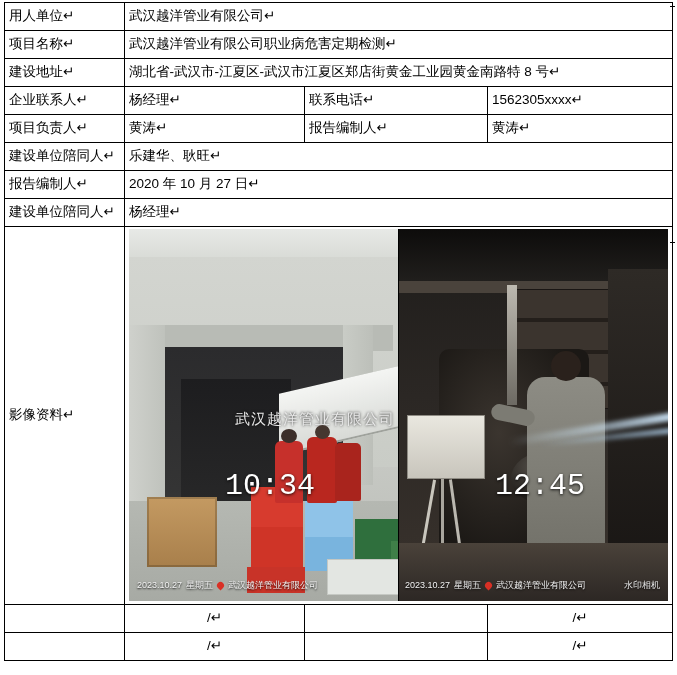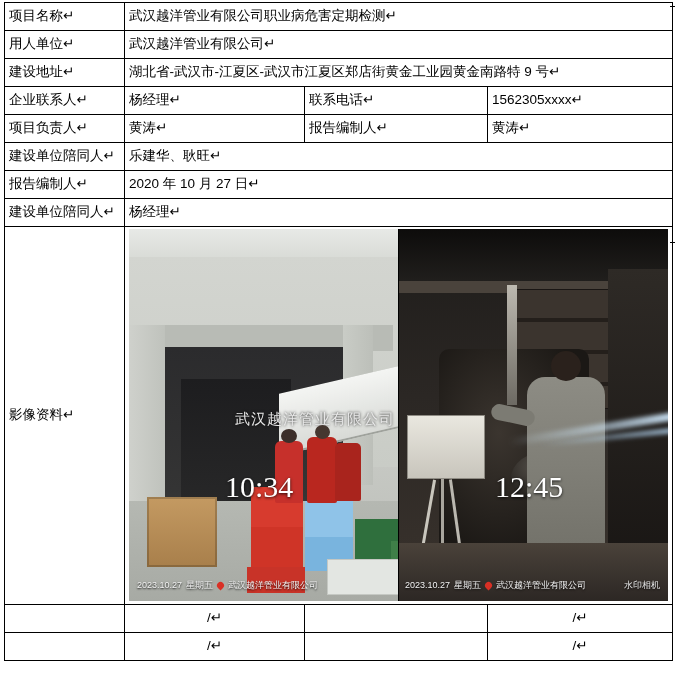--- a/index.html
+++ b/index.html
@@ -222,21 +222,21 @@
   .p2 .floor2 {
     position:absolute; left:0; bottom:0; width:100%; height:58px;
     background: linear-gradient(#4a423a,#2c2724);
   }
 
   
   .ts-big {
     position: absolute;
     color: #ffffff;
     font-size: 30px;
-    font-family: Liberation Serif, serif;
+    font-family: Liberation Mono, monospace;
     font-weight: 400;
     text-shadow: 0 1px 3px rgba(0,0,0,.85);
     letter-spacing: 0;
   }
   .p1 .ts-big { left: 96px; bottom: 96px; }
   .p2 .ts-big { left: 96px; bottom: 96px; }
   .ts-line {
     position: absolute;
     left: 8px;
     bottom: 10px;
@@ -294,30 +294,30 @@
 <div class="page">
   <table class="doc">
     <colgroup>
       <col style="width:120px">
       <col style="width:180px">
       <col style="width:183px">
       <col style="width:185px">
     </colgroup>
     <tbody>
       <tr>
+        <td class="label">用人单位↵</td>
+        <td colspan="3">武汉越洋管业有限公司↵</td>
+      </tr>
+      <tr>
         <td class="label">项目名称↵</td>
         <td colspan="3">武汉越洋管业有限公司职业病危害定期检测↵</td>
       </tr>
       <tr>
-        <td class="label">用人单位↵</td>
-        <td colspan="3">武汉越洋管业有限公司↵</td>
-      </tr>
-      <tr>
         <td class="label">建设地址↵</td>
-        <td colspan="3">湖北省-武汉市-江夏区-武汉市江夏区郑店街黄金工业园黄金南路特 9 号↵</td>
+        <td colspan="3">湖北省-武汉市-江夏区-武汉市江夏区郑店街黄金工业园黄金南路特 8 号↵</td>
       </tr>
       <tr>
         <td class="label">企业联系人↵</td>
         <td>杨经理↵</td>
         <td class="label2">联系电话↵</td>
         <td>1562305xxxx↵</td>
       </tr>
       <tr>
         <td class="label">项目负责人↵</td>
         <td>黄涛↵</td>

